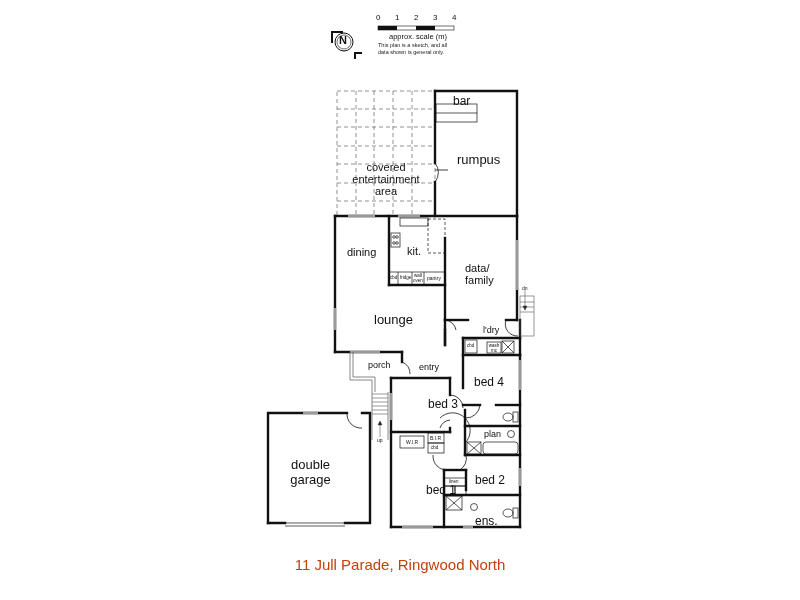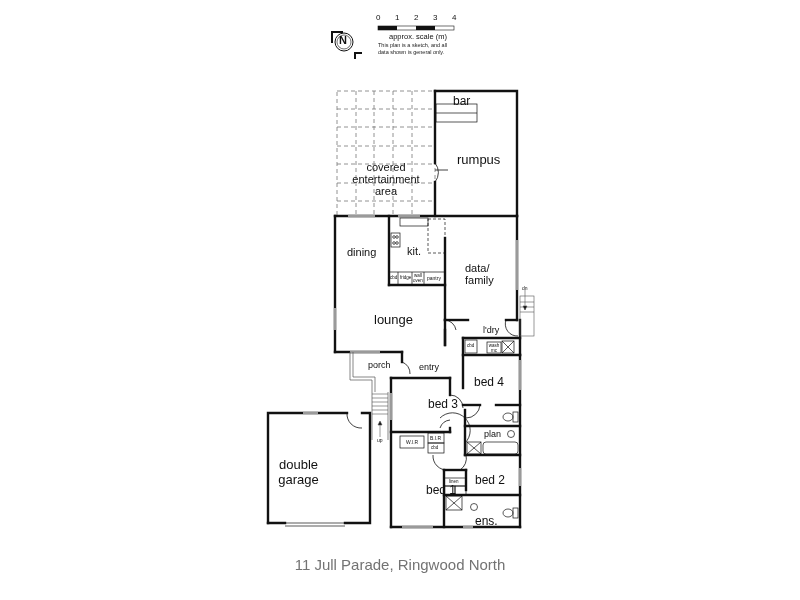--- a/index.html
+++ b/index.html
@@ -4,21 +4,21 @@
 <style>
   html, body { margin:0; padding:0; background:#ffffff; }
   body { width:800px; height:600px; position:relative; overflow:hidden; font-family:"Liberation Sans", sans-serif; color:#111; }
   #plan { position:absolute; left:0; top:0; width:800px; height:600px; }
   .lbl { position:absolute; font-family:"Liberation Sans", sans-serif; color:#111; white-space:nowrap; line-height:1; }
   .room-lg { font-size:13px; }
   .room-md { font-size:11px; }
   .room-sm { font-size:12px; }
   .room-xs { font-size:4.5px; }
   .center { text-align:center; }
-  .title { position:absolute; left:0; width:800px; top:556px; text-align:center; font-size:15px; color:#737373; }
+  .title { position:absolute; left:0; width:800px; top:556px; text-align:center; font-size:15px; color:#c2410c; }
   .scale-num { position:absolute; font-size:8px; top:13px; }
   .note { position:absolute; left:378px; font-size:5.5px; color:#222; line-height:1.15; }
 </style>
 </head>
 <body>
 
 <svg id="plan" viewBox="0 0 800 600" xmlns="http://www.w3.org/2000/svg">
 
   <g>
     <path d="M331 31 L343 31 L343 33 L333 33 L333 43 L331 43 Z" fill="#111"></path>
@@ -244,21 +244,21 @@
 <span class="lbl room-lg" style="left:374px; top:313px;">lounge</span>
 <span class="lbl room-sm" style="left:483px; top:326px; font-size:9px;">l'dry</span>
 <span class="lbl room-sm" style="left:368px; top:361px; font-size:9px;">porch</span>
 <span class="lbl room-sm" style="left:419px; top:363px; font-size:9px;">entry</span>
 <span class="lbl room-lg" style="left:474px; top:376px; font-size:12px;">bed 4</span>
 <span class="lbl room-lg" style="left:428px; top:398px; font-size:12px;">bed 3</span>
 <span class="lbl room-sm" style="left:484px; top:430px; font-size:9px;">plan</span>
 <span class="lbl room-lg" style="left:402px; top:484px; font-size:12px;padding-left:24px;">bed 1</span>
 <span class="lbl room-lg" style="left:475px; top:474px; font-size:12px;">bed 2</span>
 <span class="lbl room-sm" style="left:475px; top:515px;text-align:center;">ens.</span>
-<div class="lbl room-lg center" style="left:256px; top:457px; width:85px; line-height:15px;">
+<div class="lbl room-lg center" style="left:268px; top:457px; width:85px; line-height:15px;">
   <div>double</div>
   <div>garage</div>
 </div>
 
 <span class="lbl room-xs" style="left:390px; top:276px;">cbd</span>
 <span class="lbl room-xs" style="left:400px; top:276px;">fridge</span>
 <div class="lbl room-xs center" style="left:412px; top:273px; width:12px; line-height:5px;">
   <div>wall</div>
   <div>oven</div>
 </div>

